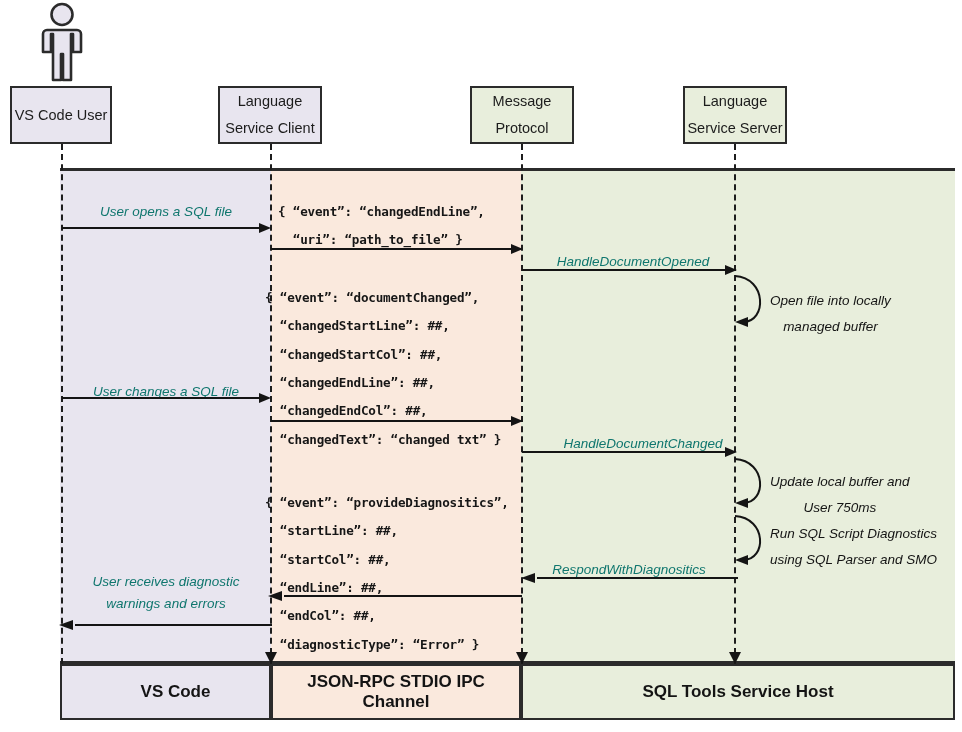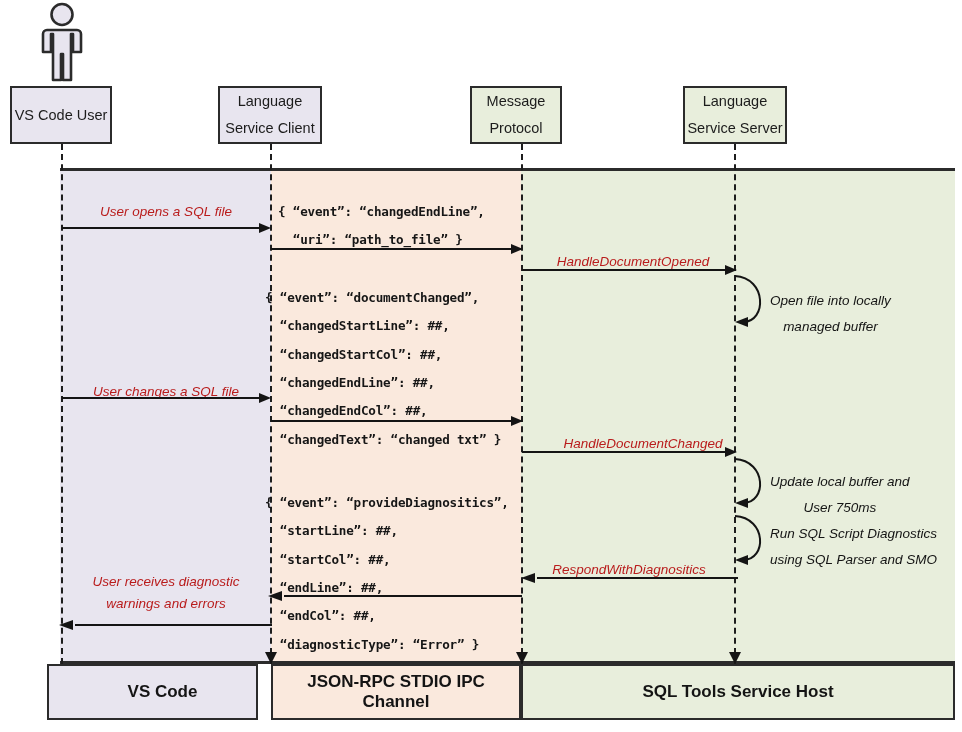--- a/index.html
+++ b/index.html
@@ -34,21 +34,21 @@
   .fbox{position:absolute;box-sizing:border-box;border:2px solid #2b2b2b;
         display:flex;align-items:center;justify-content:center;
         font-weight:bold;font-size:17px;color:#141414;text-align:center;}
   .fbox.purple{background:#e8e5ef;}
   .fbox.peach{background:#fae9dd;}
   .fbox.green{background:#e8eedc;}
 
   
   .msg{position:absolute;}
   .msg svg{display:block;overflow:visible;}
-  .msglabel{position:absolute;font-style:italic;font-size:13.5px;color:#b91c1c;
+  .msglabel{position:absolute;font-style:italic;font-size:13.5px;color:#0f766e;
             white-space:nowrap;text-align:center;line-height:1.65;}
 
   
   .json{position:absolute;font-family:"DejaVu Sans Mono",monospace;
         font-size:12.6px;font-weight:bold;color:#161616;line-height:2.25;
         white-space:pre;letter-spacing:-0.2px;}
 
   
   .note{position:absolute;font-style:italic;font-size:13.5px;color:#141414;
         line-height:1.9;text-align:center;white-space:nowrap;}
@@ -67,21 +67,21 @@
 
   <div class="pbox client" style="left:10px;top:86px;width:102px;height:58px;">
     <span>VS Code User</span>
   </div>
 
   <div class="pbox client" style="left:218px;top:86px;width:104px;height:58px;">
     <span>Language</span>
     <span>Service Client</span>
   </div>
 
-  <div class="pbox server" style="left:470px;top:86px;width:92px;height:58px;">
+  <div class="pbox server" style="left:470px;top:86px;width:104px;height:58px;">
     <span>Message</span>
     <span>Protocol</span>
   </div>
 
   <div class="pbox server" style="left:683px;top:86px;width:104px;height:58px;">
     <span>Language</span>
     <span>Service Server</span>
   </div>
 
   <div class="band purple" style="left:60px;top:170px;width:211px;height:492px;"></div>
@@ -237,21 +237,21 @@
     <svg width="16" height="14" viewBox="0 0 16 14">
         <path d="M8 13 L2 1 L14 1 Z" fill="#141414"></path>
       </svg>
   </div>
   <div class="msg" style="left:727px;top:651px;width:16px;height:14px;">
     <svg width="16" height="14" viewBox="0 0 16 14">
         <path d="M8 13 L2 1 L14 1 Z" fill="#141414"></path>
       </svg>
   </div>
 
-  <div class="fbox purple" style="left:47px;top:664px;width:211px;height:56px;padding-left:20px;">
+  <div class="fbox purple" style="left:60px;top:664px;width:211px;height:56px;padding-left:20px;">
     <span>VS Code</span>
   </div>
   <div class="fbox peach" style="left:271px;top:664px;width:250px;height:56px;">
     <span>JSON-RPC STDIO IPC Channel</span>
   </div>
   <div class="fbox green" style="left:521px;top:664px;width:434px;height:56px;">
     <span>SQL Tools Service Host</span>
   </div>
 
 </div>

